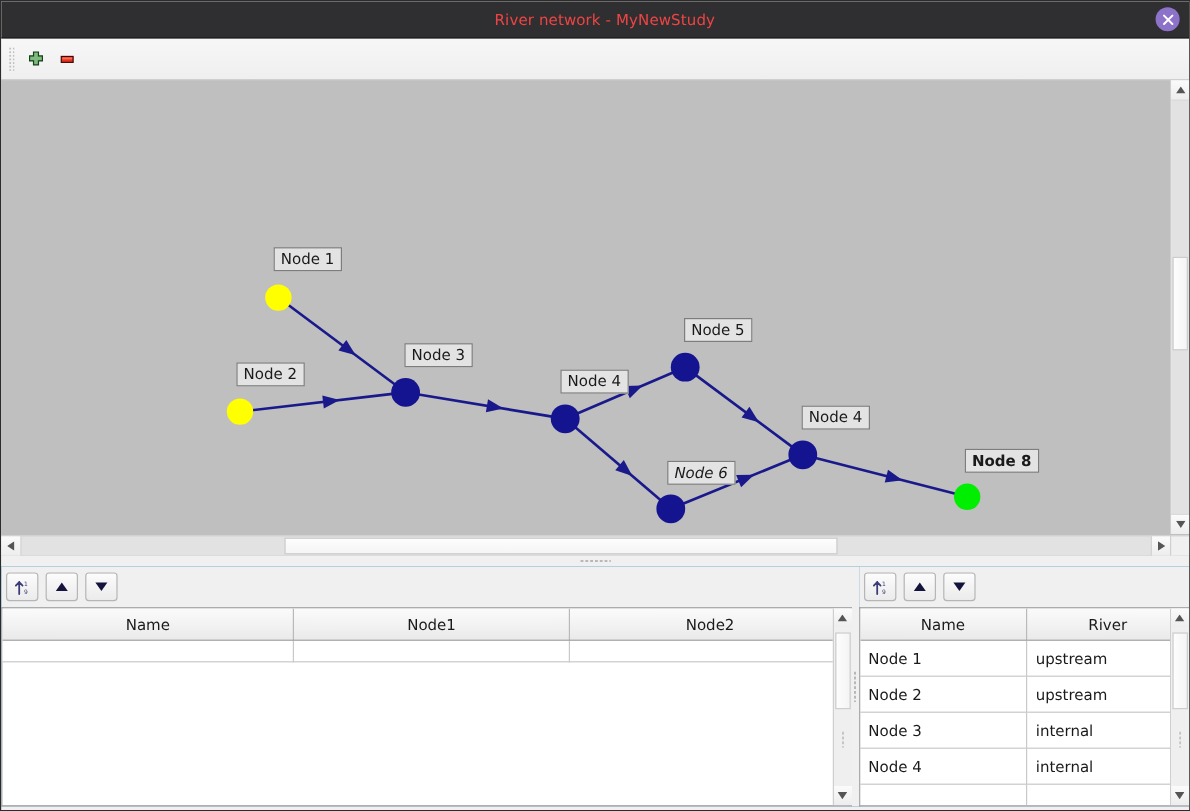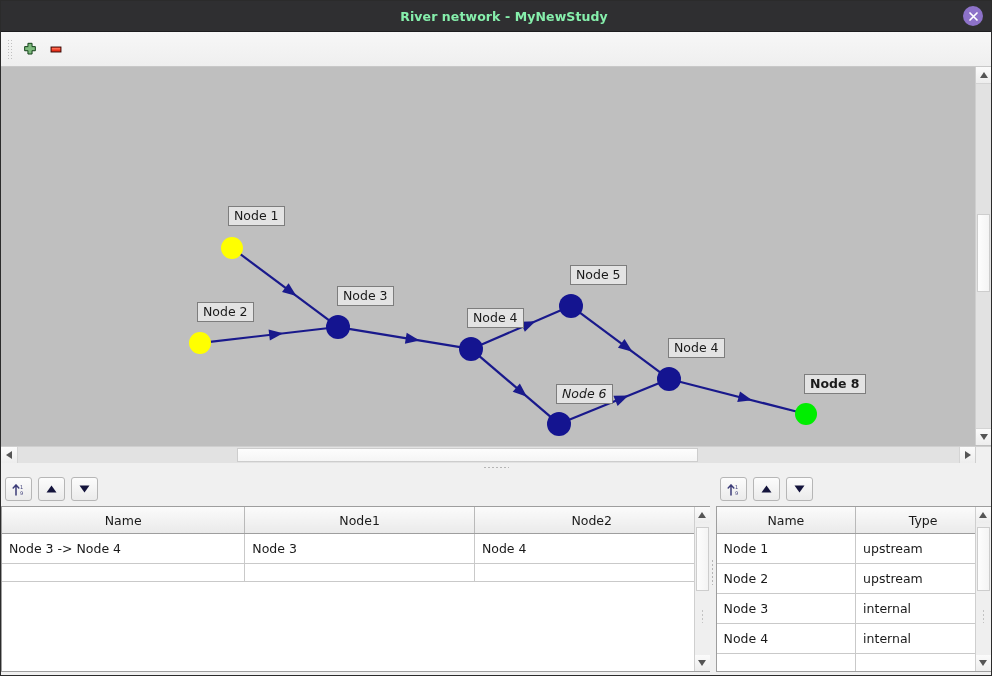--- a/index.html
+++ b/index.html
@@ -29,23 +29,23 @@
   .titlebar {
     position: relative;
     height: 30px;
     background: #2f2f31;
     border-bottom: 1px solid #1d1d1f;
     display: flex;
     align-items: center;
     justify-content: center;
   }
   .titlebar-text {
-    color: #86efac;
+    color: #ef4444;
     font-size: 12.5px;
-    font-weight: bold;
+    font-weight: normal;
     letter-spacing: 0.1px;
     user-select: none;
     margin-left: 16px;
   }
   .close-button {
     position: absolute;
     right: 8px;
     top: 50%;
     transform: translateY(-50%);
     width: 20px;
@@ -483,25 +483,20 @@
               <col style="width:230px">
             </colgroup>
           <thead>
               <tr id="reaches-head">
                 <th>Name</th>
                 <th>Node1</th>
                 <th>Node2</th>
               </tr>
             </thead>
           <tbody id="reaches-body">
-              <tr>
-                <td>Node 3 -&gt; Node 4</td>
-                <td>Node 3</td>
-                <td>Node 4</td>
-              </tr>
               <tr class="empty">
                 <td></td>
                 <td></td>
                 <td></td>
               </tr>
             </tbody>
         </table>
         <div class="tbl-vscroll">
           <div class="a">
             <svg width="8" height="6" viewBox="0 0 8 6">
@@ -547,21 +542,21 @@
       </div>
       <div class="table-wrap">
         <table class="grid">
           <colgroup>
               <col style="width:132px">
               <col style="width:128px">
             </colgroup>
           <thead>
               <tr id="nodes-head">
                 <th>Name</th>
-                <th>Type</th>
+                <th>River</th>
               </tr>
             </thead>
           <tbody id="nodes-body">
               <tr>
                 <td>Node 1</td>
                 <td>upstream</td>
               </tr>
               <tr>
                 <td>Node 2</td>
                 <td>upstream</td>

